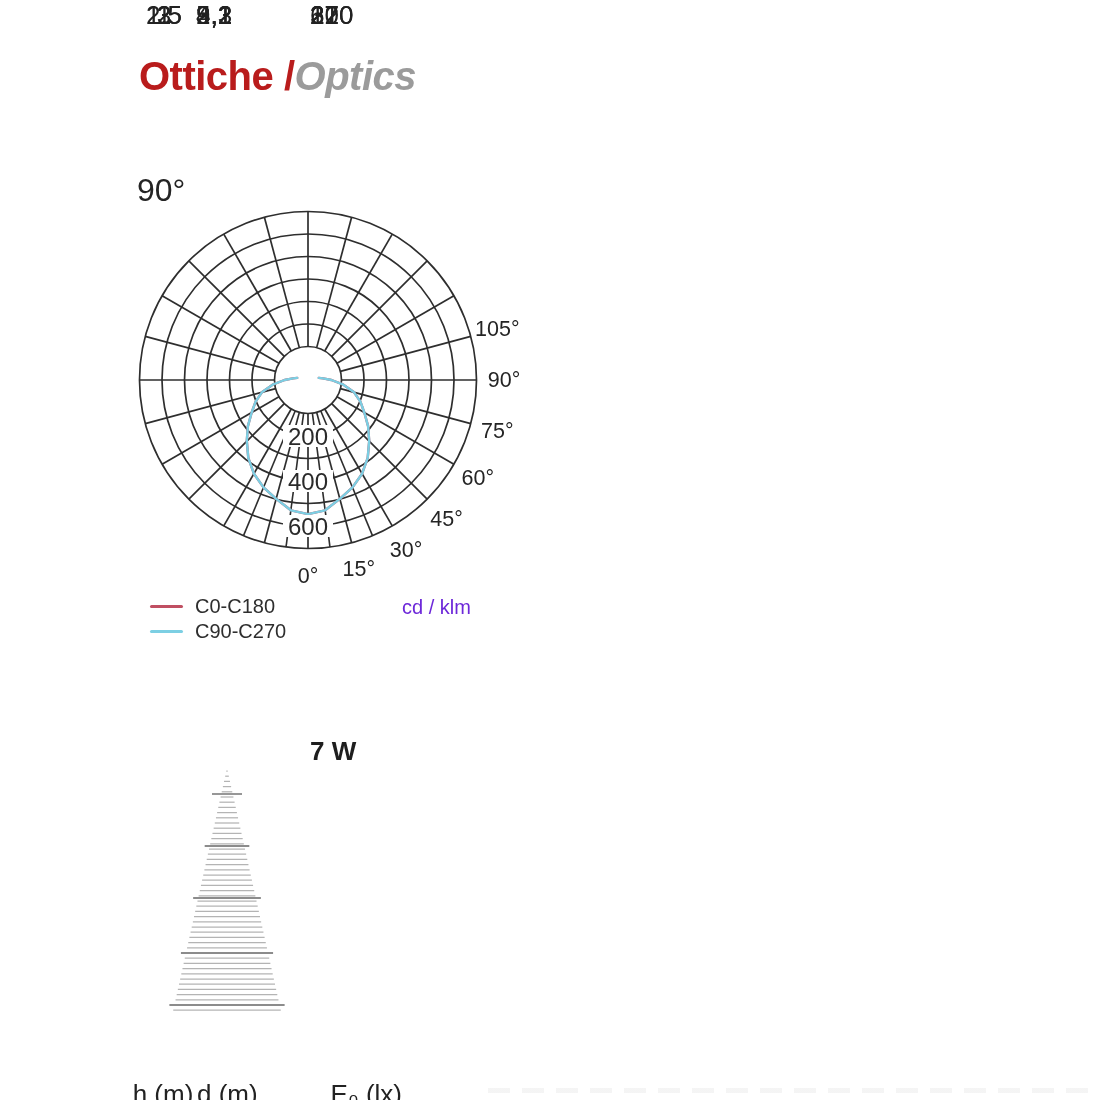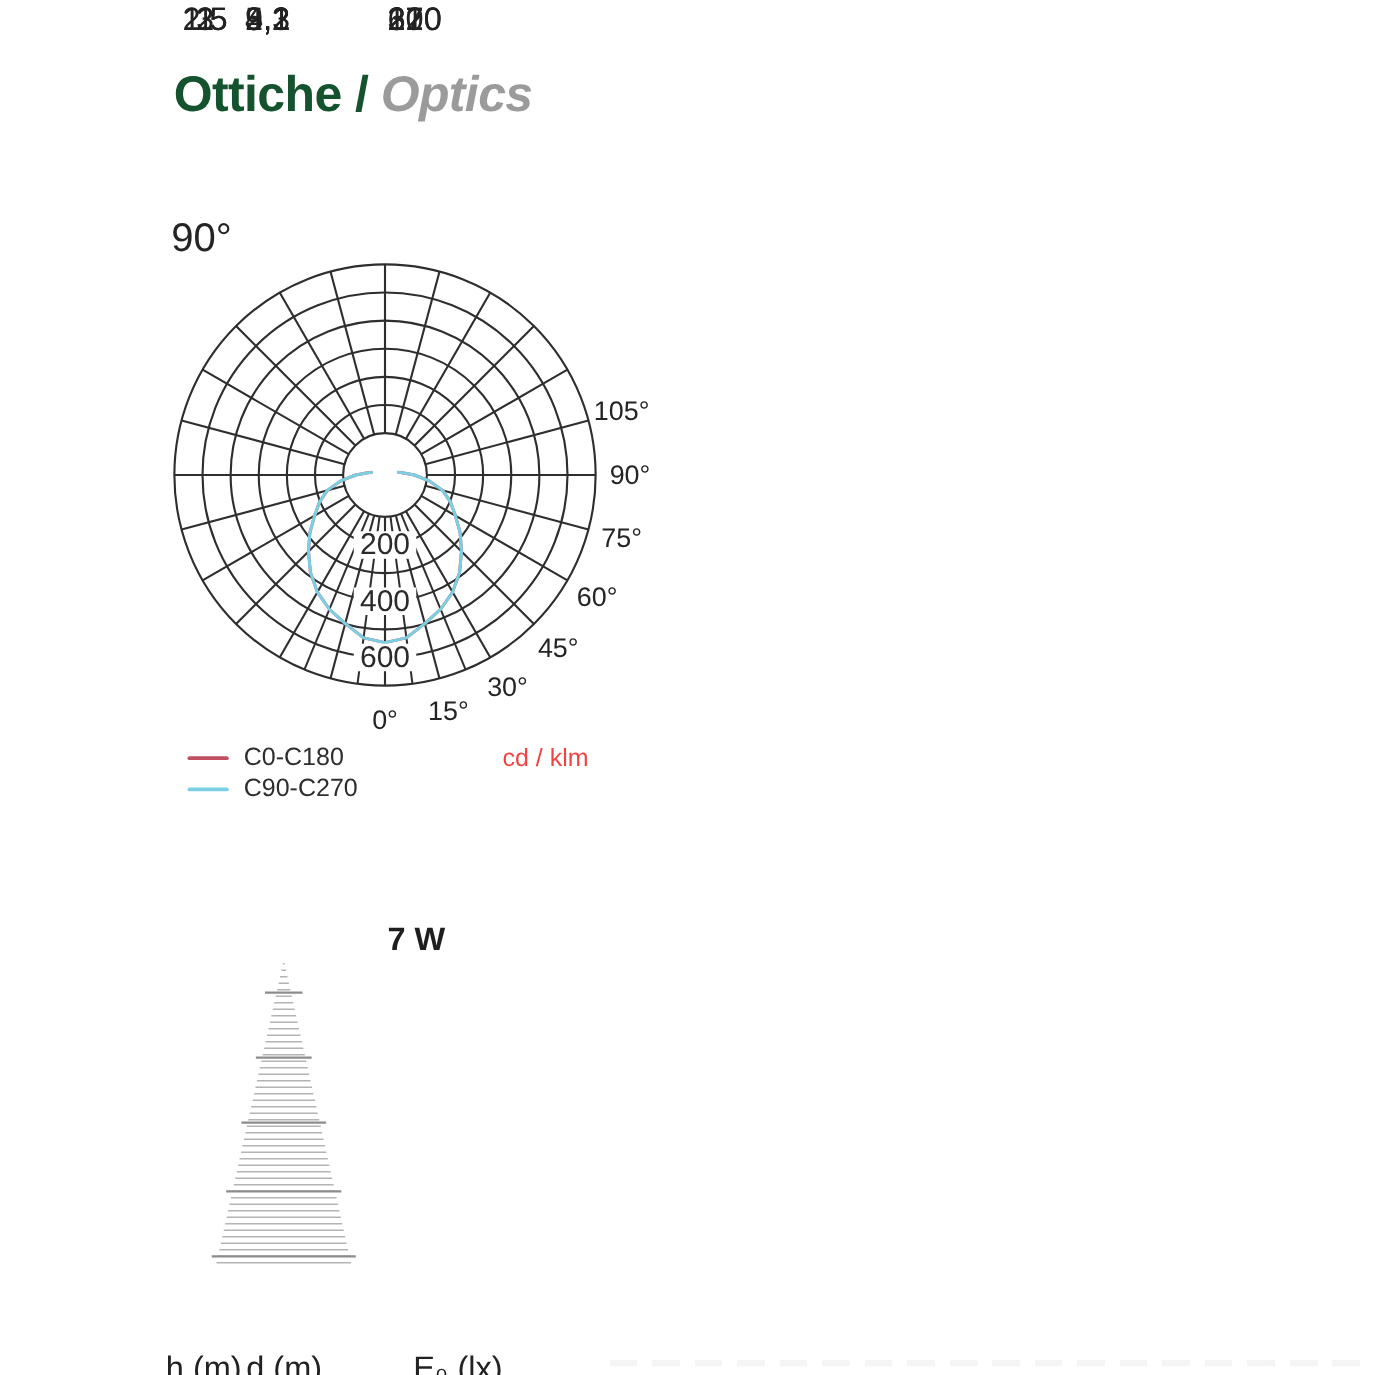--- a/index.html
+++ b/index.html
@@ -4,32 +4,32 @@
 <style>
   html,body{margin:0;padding:0;}
   body{
     width:1100px;height:1100px;position:relative;background:#ffffff;
     font-family:"Liberation Sans","DejaVu Sans",sans-serif;color:#222;
     overflow:hidden;
   }
   .abs{position:absolute;}
   
   #title{left:139px;top:54px;font-size:40px;font-weight:700;letter-spacing:-0.5px;white-space:nowrap;}
-  #title .primary{color:#14532d;}
-  #title .secondary{color:#9b9b9b;font-style:italic;margin-left:10px;}
+  #title .primary{color:#b91c1c;}
+  #title .secondary{color:#9b9b9b;font-style:italic;}
   
   #corner-label{left:137px;top:172px;font-size:32px;color:#242424;}
   
   #polar-svg{left:100px;top:170px;}
   
   #legend{left:150px;top:594px;text-align:right;}
   .legend-row{display:flex;align-items:center;height:25px;}
   .legend-swatch{width:33px;height:3px;border-radius:2px;margin-right:12px;flex:0 0 auto;}
   .legend-label{font-size:20px;color:#2e2e2e;}
-  #unit-label{left:402px;top:596px;font-size:20px;color:#ef4444;}
+  #unit-label{left:402px;top:596px;font-size:20px;color:#6d28d9;}
   
   #cone-svg{left:130px;top:726px;}
   #wattage-header{left:310px;top:736px;font-size:26px;font-weight:700;color:#1e1e1e;white-space:nowrap;}
   .cone-row{left:0;width:100%;height:30px;}
   .cone-row:nth-of-type(1){top:779px;}
   .cone-row:nth-of-type(2){top:831px;}
   .cone-row:nth-of-type(3){top:883px;}
   .cone-row:nth-of-type(4){top:938px;}
   .cone-row:nth-of-type(5){top:990px;}
   .cell{position:absolute;font-size:26px;color:#222;line-height:30px;}

